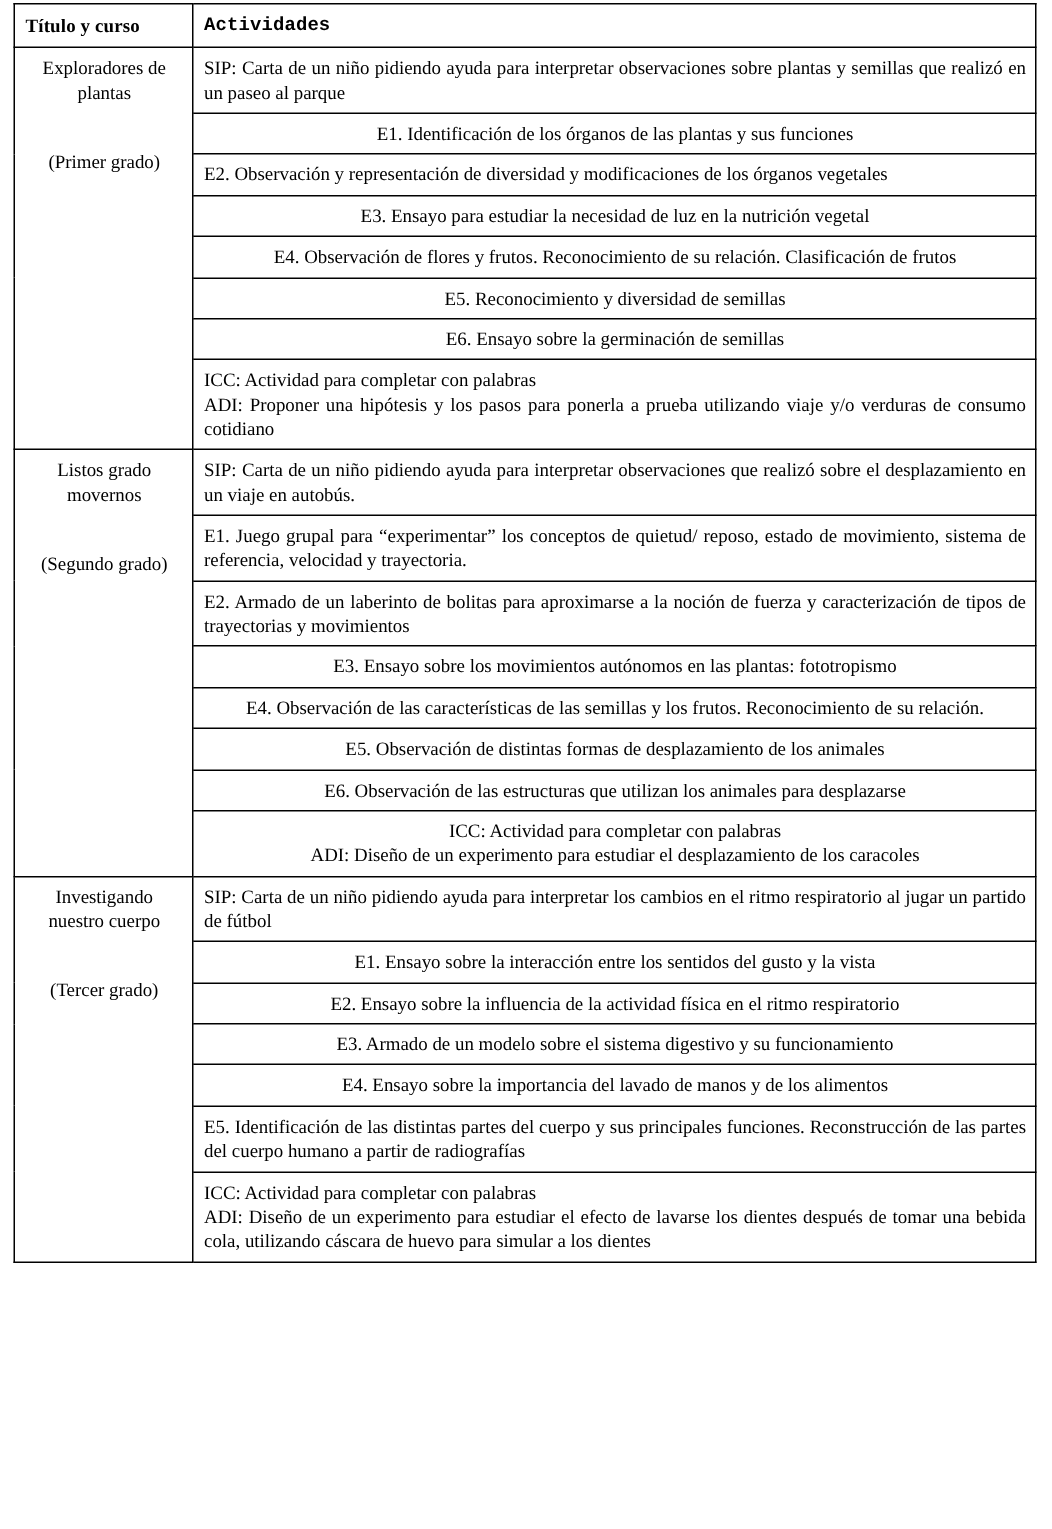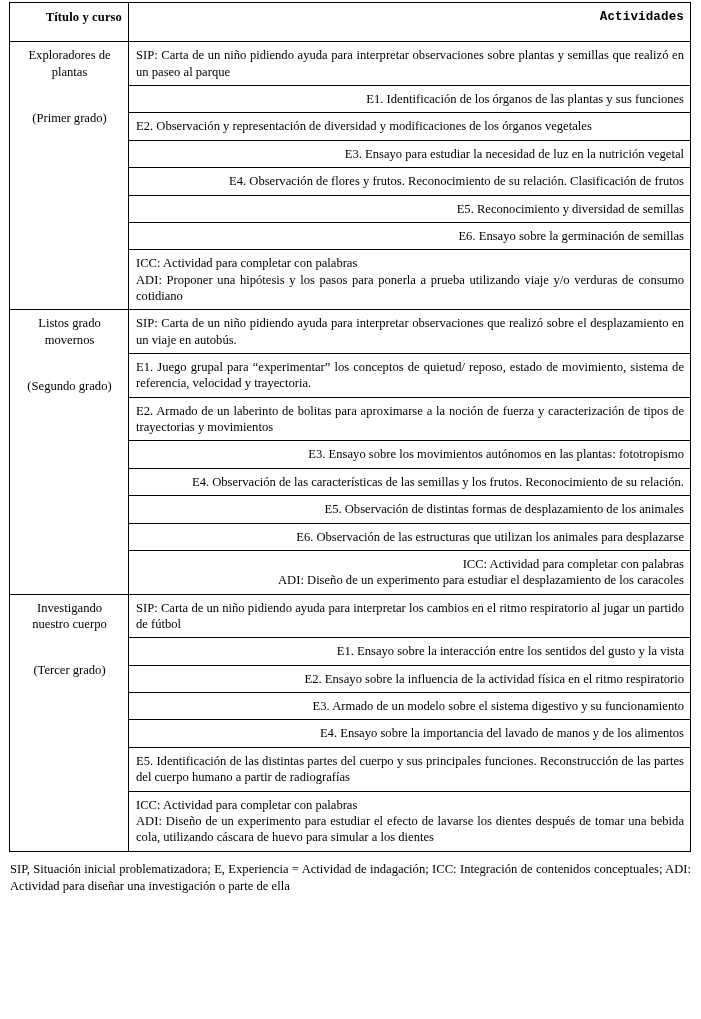--- a/index.html
+++ b/index.html
@@ -33,25 +33,25 @@
 
   table.activities th,
   table.activities td {
     border: 1px solid #000000;
     vertical-align: top;
     font-size: 12.6px;
     line-height: 1.30;
     padding: 5px 6px 5px 7px;
   }
   table.activities thead th {
-    text-align: right;
+    text-align: left;
     font-weight: bold;
     vertical-align: middle;
     padding-top: 6px;
-    padding-bottom: 16px;
+    padding-bottom: 6px;
     letter-spacing: 0.1px;
     margin-top: 28px;
   }
   th.head-title { text-align: center; }
   th.head-act   { text-align: center; font-family: Liberation Mono, monospace; }
 
   td.title-cell {
     vertical-align: top;
     text-align: center;
     padding-top: 7px;
@@ -69,21 +69,21 @@
     hyphens: none;
   }
   td.act-cell p {
     margin: 0;
   }
   td.act-cell p.last-line {
     text-align: left;
   }
   
   td.act-cell.plain {
-    text-align: right;
+    text-align: center;
   }
 
   .footnote {
     width: 681px;
     margin-top: 9px;
     font-size: 12.6px;
     line-height: 1.35;
     text-align: justify;
     text-justify: inter-word;
     padding-left: 1px;
@@ -236,17 +236,14 @@
       <tr>
         <td class="act-cell">
           <p class="last-line">ICC: Actividad para completar con palabras</p>
           <p>ADI: Diseño de un experimento para estudiar el efecto de lavarse los dientes después de tomar una bebida cola, utilizando cáscara de huevo para simular a los dientes</p>
         </td>
       </tr>
 
     </tbody>
   </table>
 
-  <div class="footnote">
-    <span>SIP, Situación inicial problematizadora; E, Experiencia = Actividad de indagación; ICC: Integración de contenidos conceptuales; ADI: Actividad para diseñar una investigación o parte de ella</span>
-  </div>
 
 </div>
 
 </body></html>

